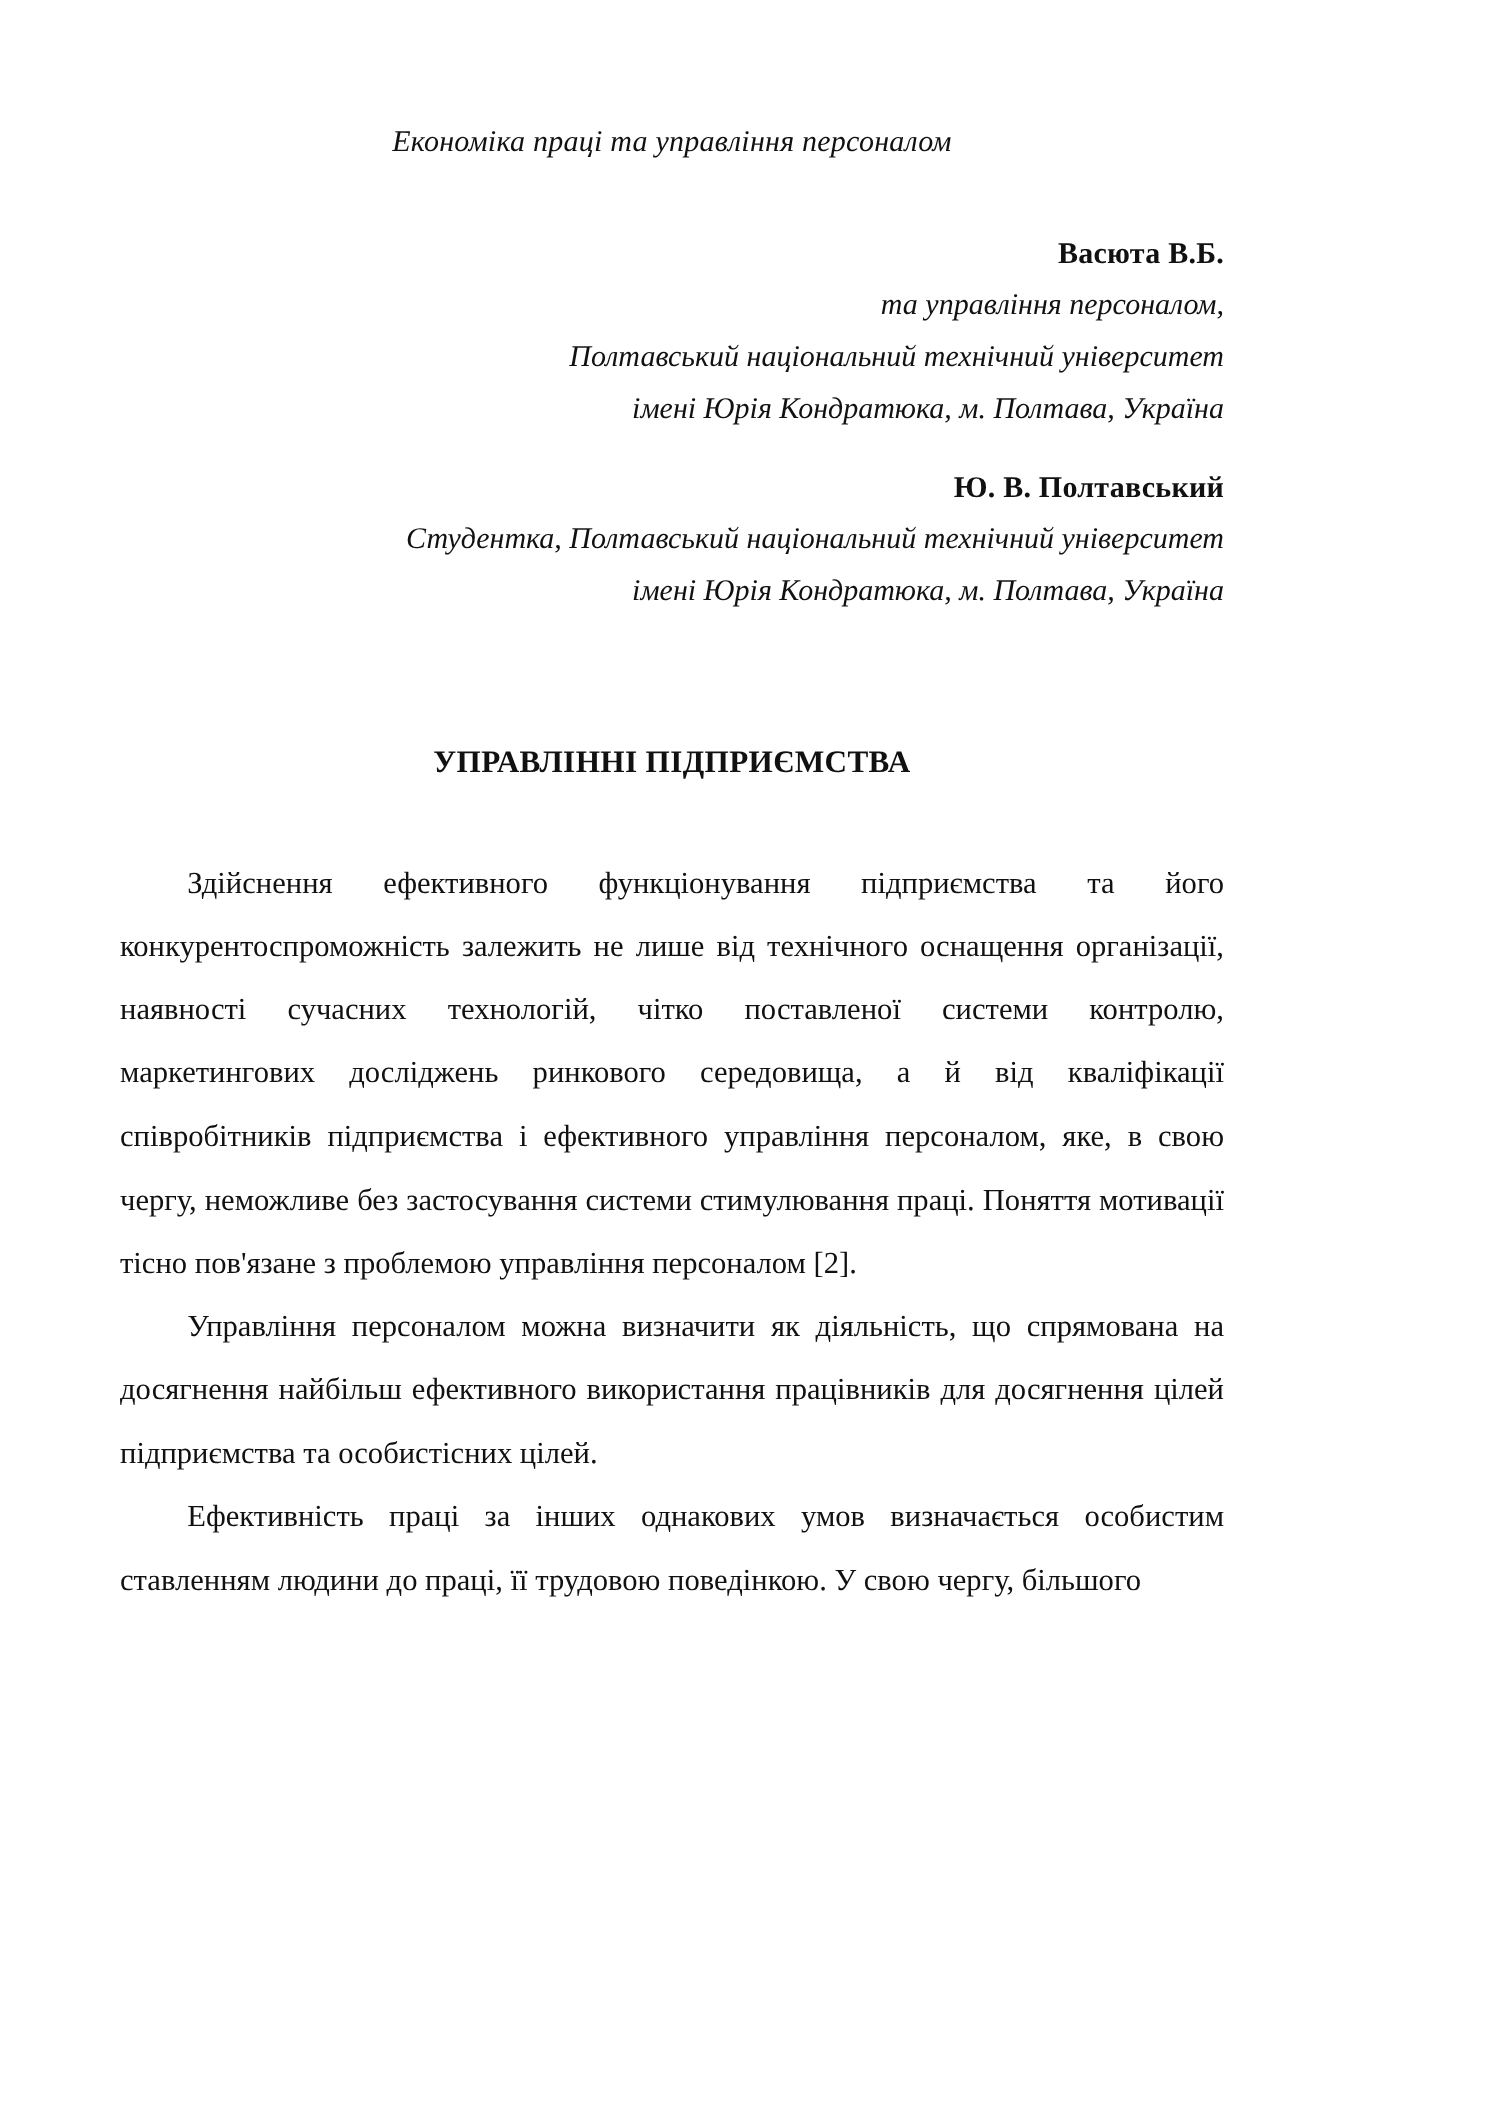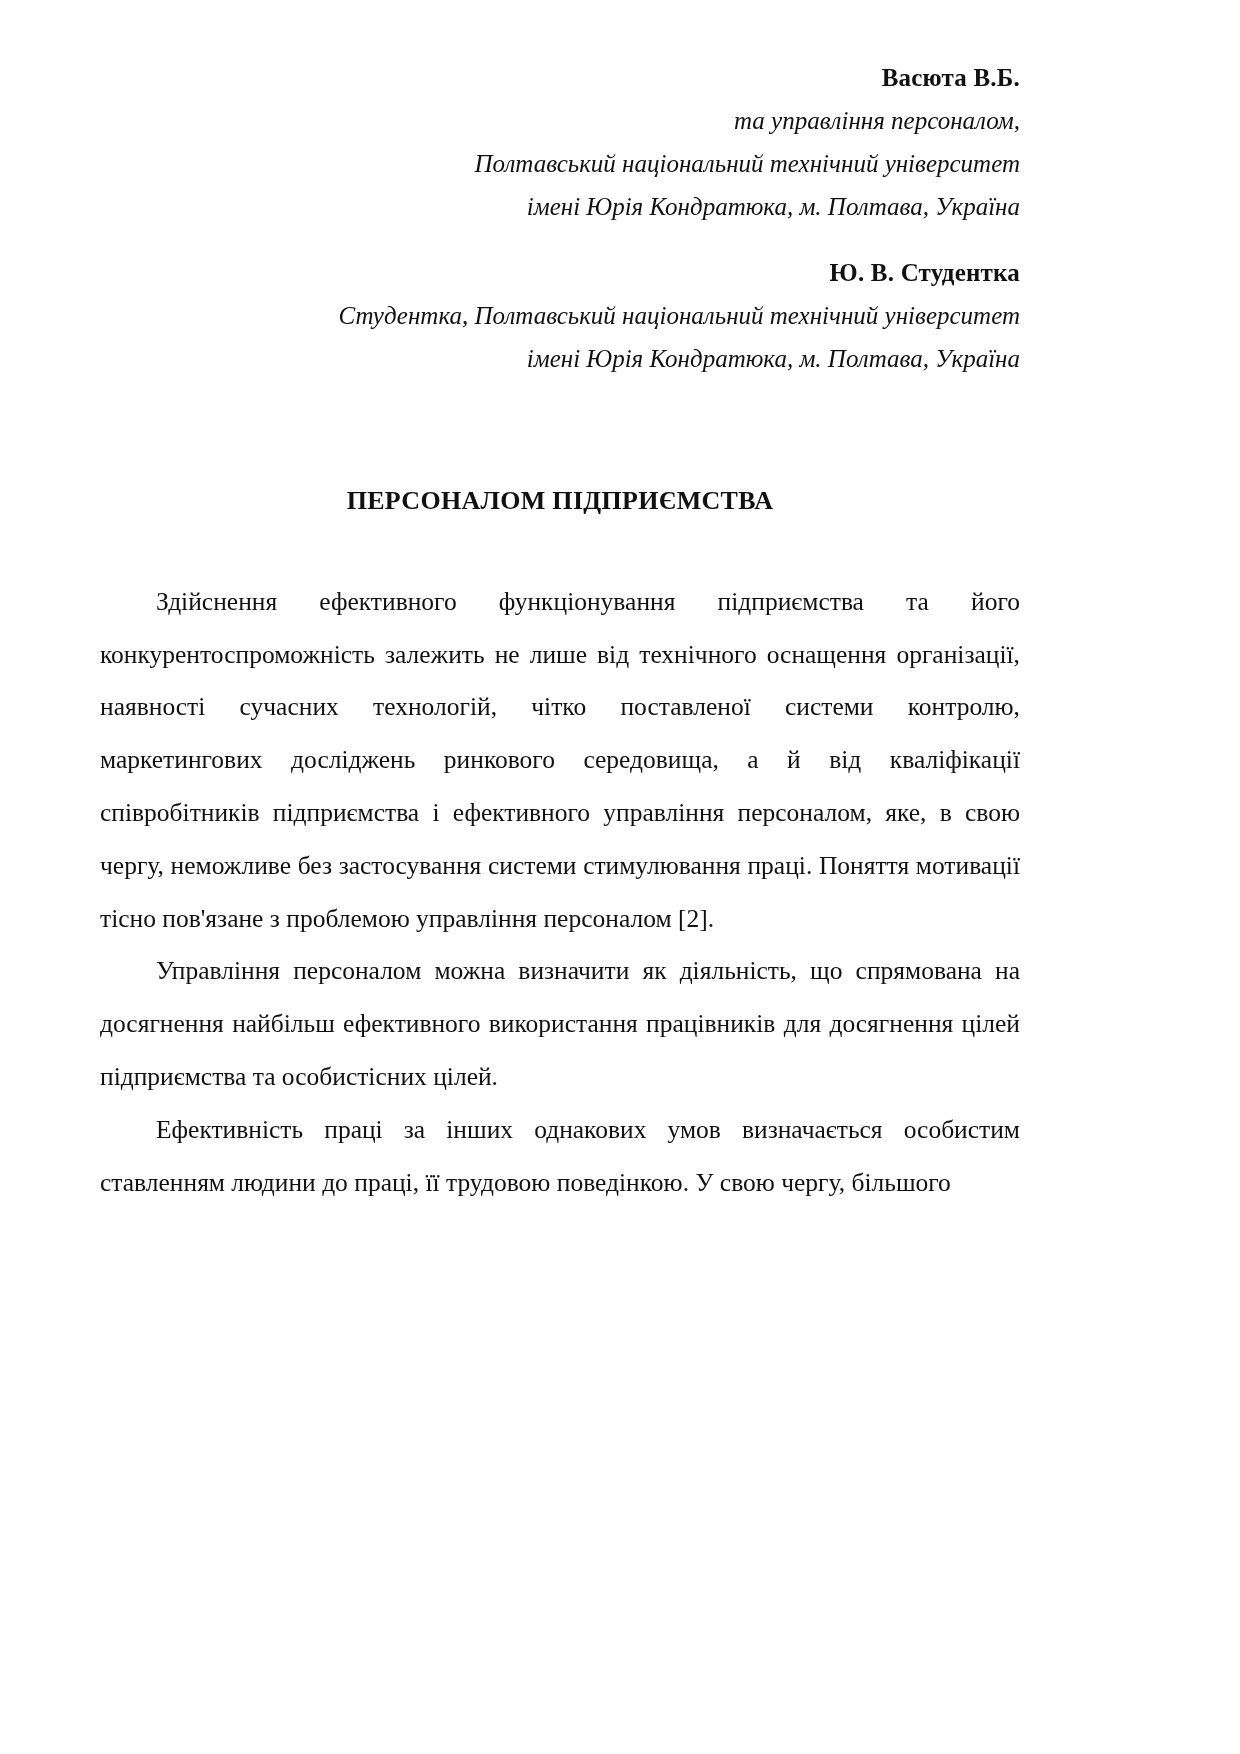--- a/index.html
+++ b/index.html
@@ -83,34 +83,35 @@
     margin: 0;
     text-indent: 56px;
   }
 </style>
 </head>
 <body>
 
 <div class="page">
   <div class="content">
 
+    <div class="running-header">Економіка праці та управління персоналом</div>
 
     <div class="author-block">
       <div class="author-name">Васюта В.Б.</div>
       <div class="author-affil">та управління персоналом,</div>
       <div class="author-affil">Полтавський національний технічний університет</div>
       <div class="author-affil">імені Юрія Кондратюка, м. Полтава, Україна</div>
 
-      <div class="author-name">Ю. В. Студентка</div>
+      <div class="author-name">Ю. В. Полтавський</div>
       <div class="author-affil">Студентка, Полтавський національний технічний університет</div>
       <div class="author-affil">імені Юрія Кондратюка, м. Полтава, Україна</div>
     </div>
 
     <div class="article-title">
-      <span class="tline">ПЕРСОНАЛОМ ПІДПРИЄМСТВА</span>
+      <span class="tline">УПРАВЛІННІ ПІДПРИЄМСТВА</span>
     </div>
 
     <div class="body-text">
       <p>Здійснення ефективного функціонування підприємства та його конкурентоспроможність залежить не лише від технічного оснащення організації, наявності сучасних технологій, чітко поставленої системи контролю, маркетингових досліджень ринкового середовища, а й від кваліфікації співробітників підприємства і ефективного управління персоналом, яке, в свою чергу, неможливе без застосування системи стимулювання праці. Поняття мотивації тісно пов'язане з проблемою управління персоналом [2].</p>
       <p>Управління персоналом  можна визначити як діяльність, що спрямована на досягнення найбільш ефективного використання працівників для досягнення цілей підприємства та особистісних цілей.</p>
       <p>Ефективність праці за інших однакових умов визначається особистим ставленням людини до праці, її трудовою поведінкою. У свою чергу, більшого</p>
     </div>
 
   </div>
 </div>

